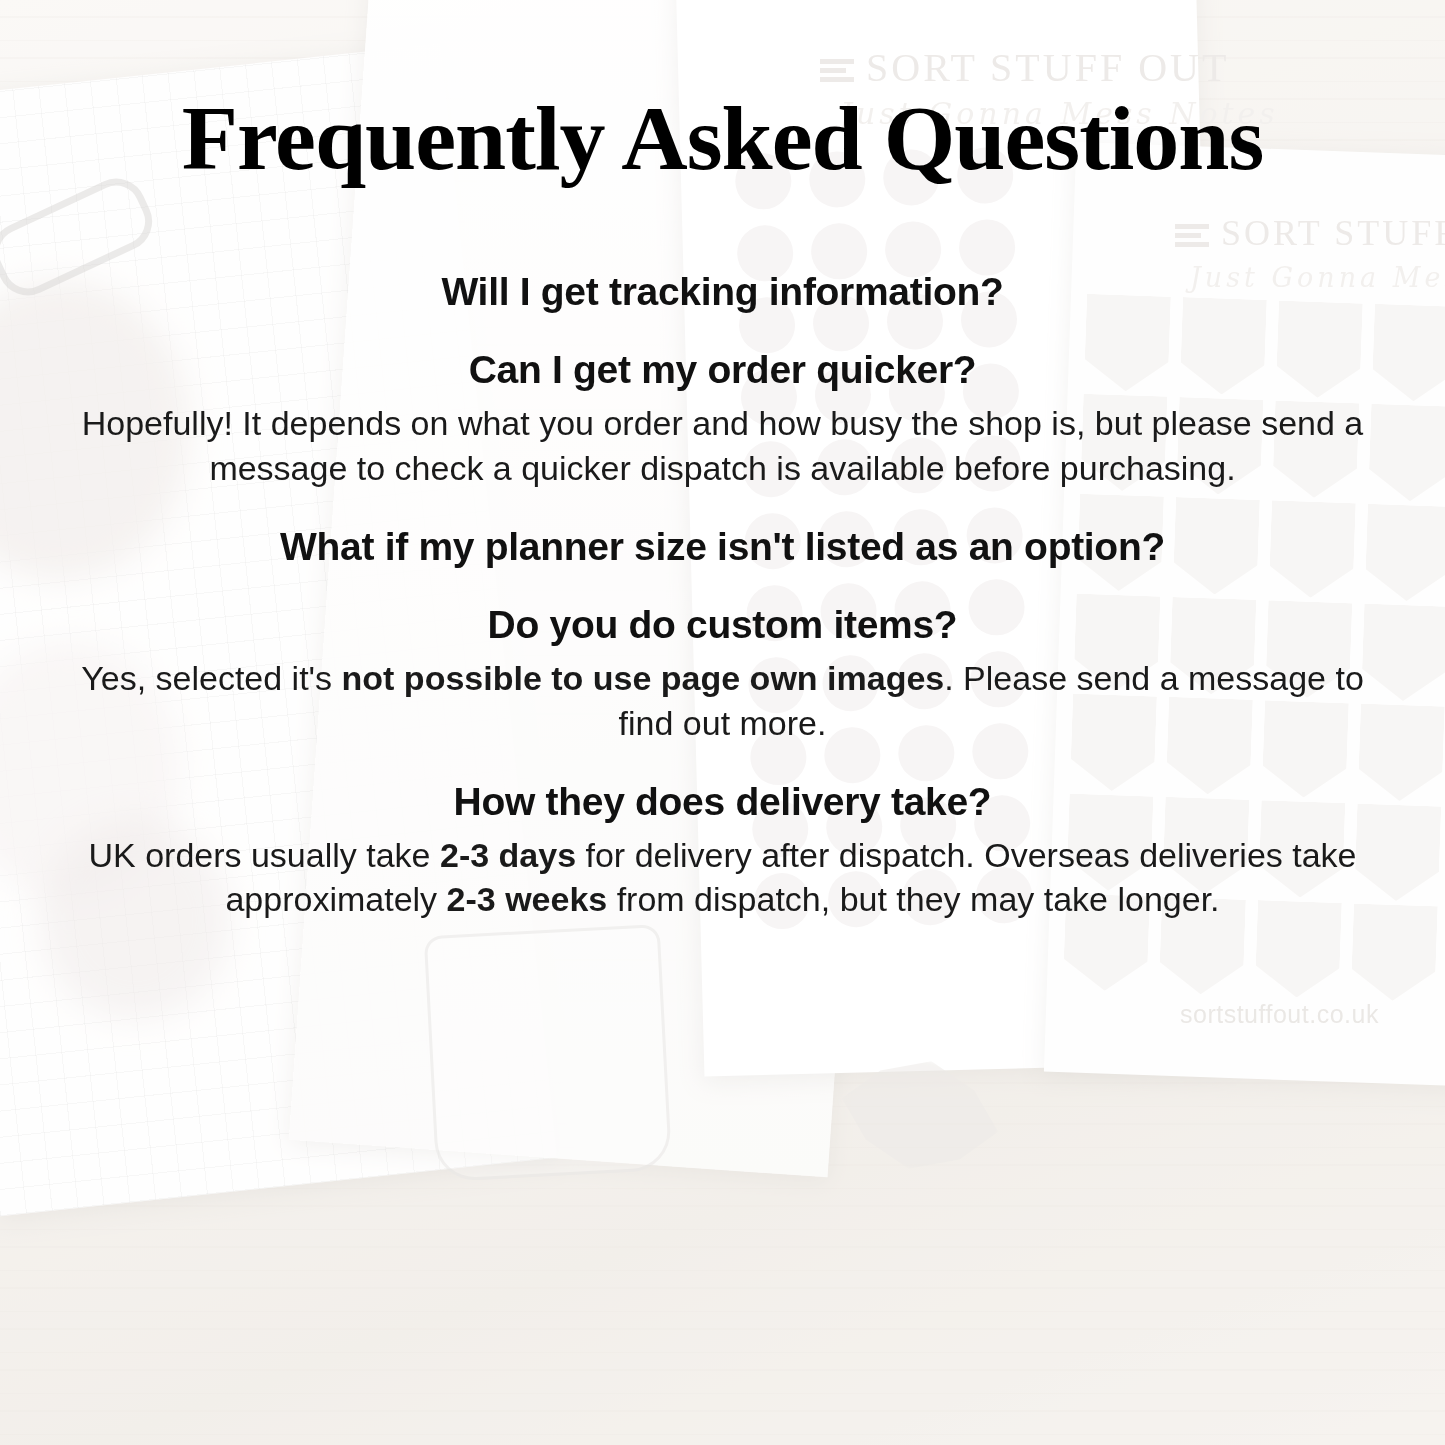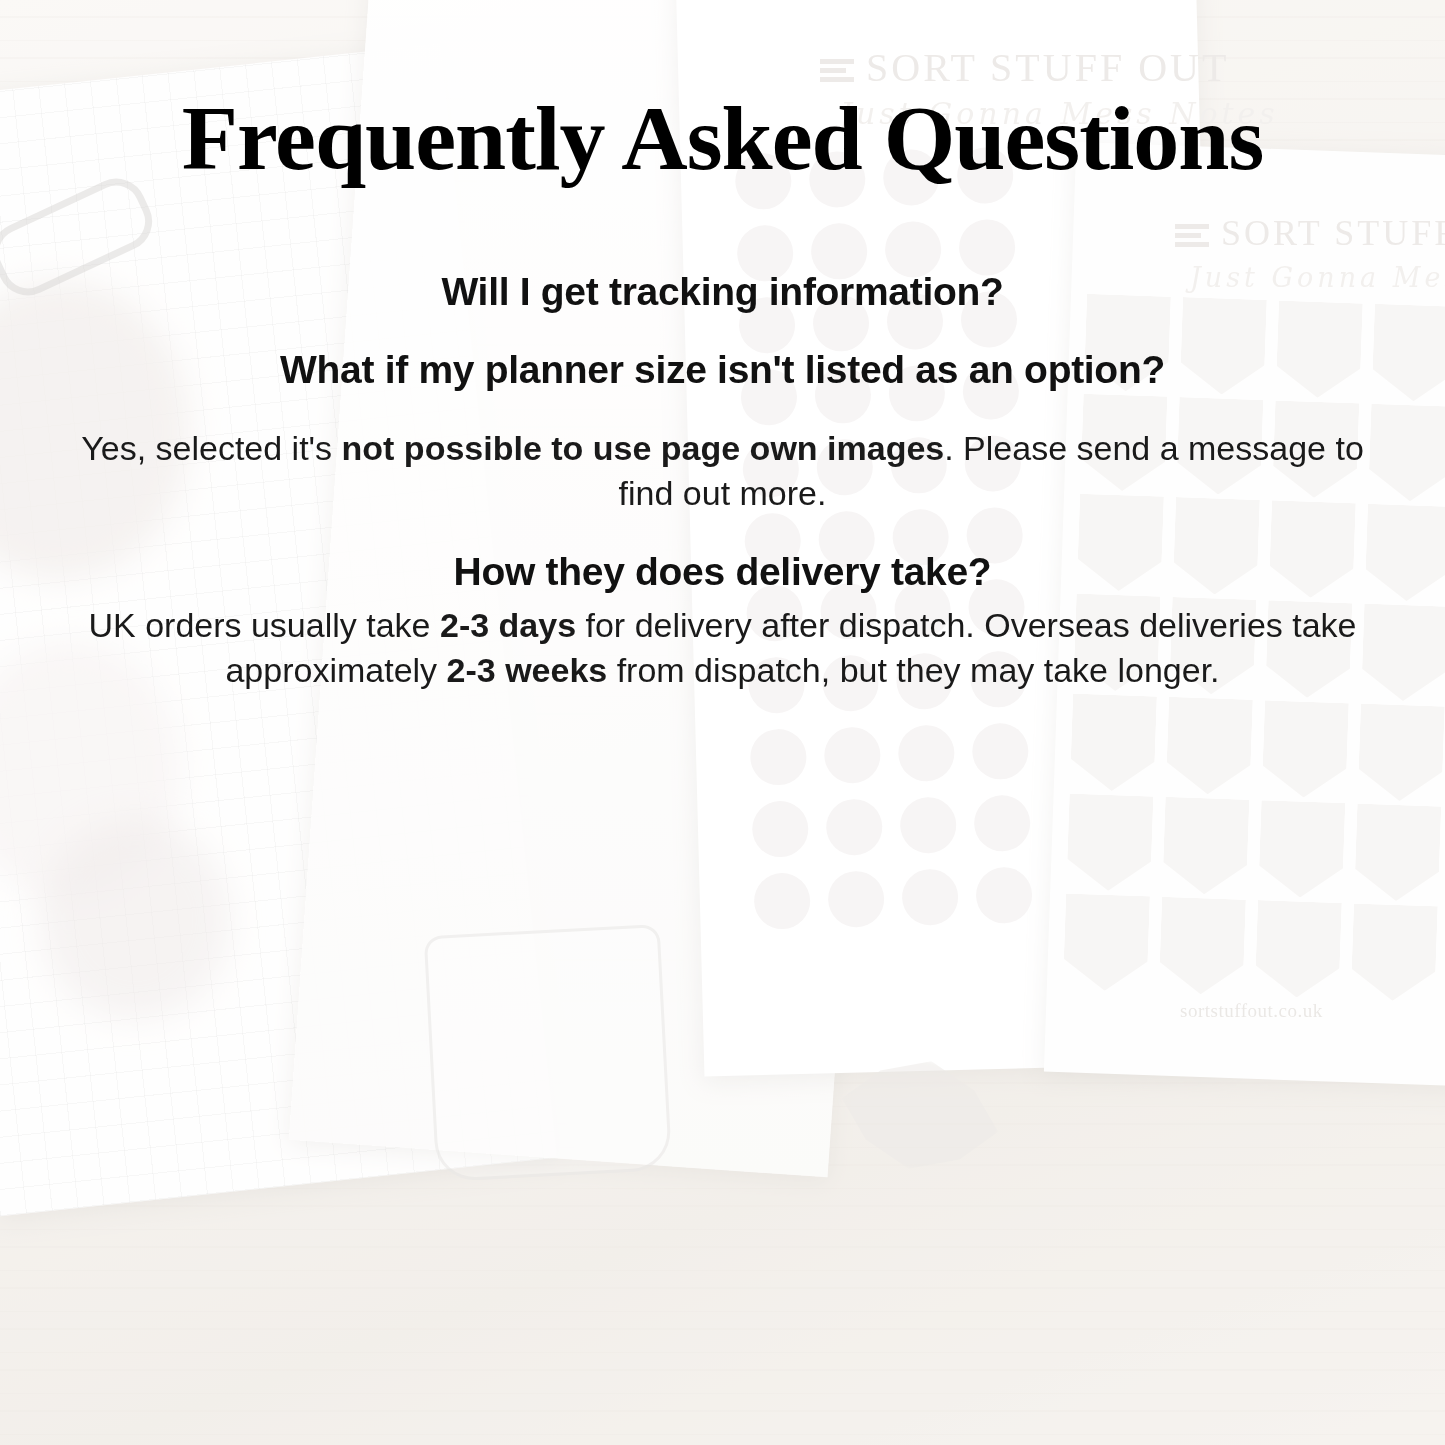--- a/index.html
+++ b/index.html
@@ -125,24 +125,24 @@
   .chev {
     position: absolute;
     width: 84px; height: 96px;
     background: #ebe7e4;
     clip-path: polygon(0 0, 100% 0, 100% 68%, 50% 100%, 0 68%);
   }
 
   .sitetag {
     position: absolute;
     left: 1180px; top: 1000px;
-    font-size: 19px;
+    font-size: 25px;
     color: #c9c2bb;
     letter-spacing: .5px;
-    font-family: Liberation Serif, serif;
+    font-family: Liberation Sans, sans-serif;
   }
 
   
   .blob {
     position: absolute;
     border-radius: 50%;
     filter: blur(16px);
   }
   .blob-1 { left: -70px; top: 280px; width: 260px; height: 300px; background: rgba(225,215,210,0.85); }
   .blob-2 { left: -40px; top: 640px; width: 220px; height: 260px; background: rgba(236,228,226,0.8); }
@@ -335,23 +335,28 @@
 
   <div class="wash"></div>
 
   <div class="content">
     <div class="title">Frequently Asked Questions</div>
     <div class="faq-list" id="faq-list">
         <div class="faq">
           <div class="q">Will I get tracking information?</div>
         </div>
         <div class="faq">
+          <div class="q">Can I get my order quicker?</div>
+          <div class="a"><span>Hopefully! It depends on what you order and how busy the shop is, but please send a message to check a quicker dispatch is available before purchasing.</span></div>
+        </div>
+        <div class="faq">
           <div class="q">What if my planner size isn't listed as an option?</div>
         </div>
         <div class="faq">
+          <div class="q">Do you do custom items?</div>
           <div class="a"><span>Yes, selected it's </span><b>not possible to use page own images</b><span>. Please send a message to find out more.</span></div>
         </div>
         <div class="faq">
           <div class="q">How they does delivery take?</div>
           <div class="a"><span>UK orders usually take </span><b>2-3 days</b><span> for delivery after dispatch. Overseas deliveries take approximately </span><b>2-3 weeks</b><span> from dispatch, but they may take longer.</span></div>
         </div>
       </div>
   </div>
 </div>
 

